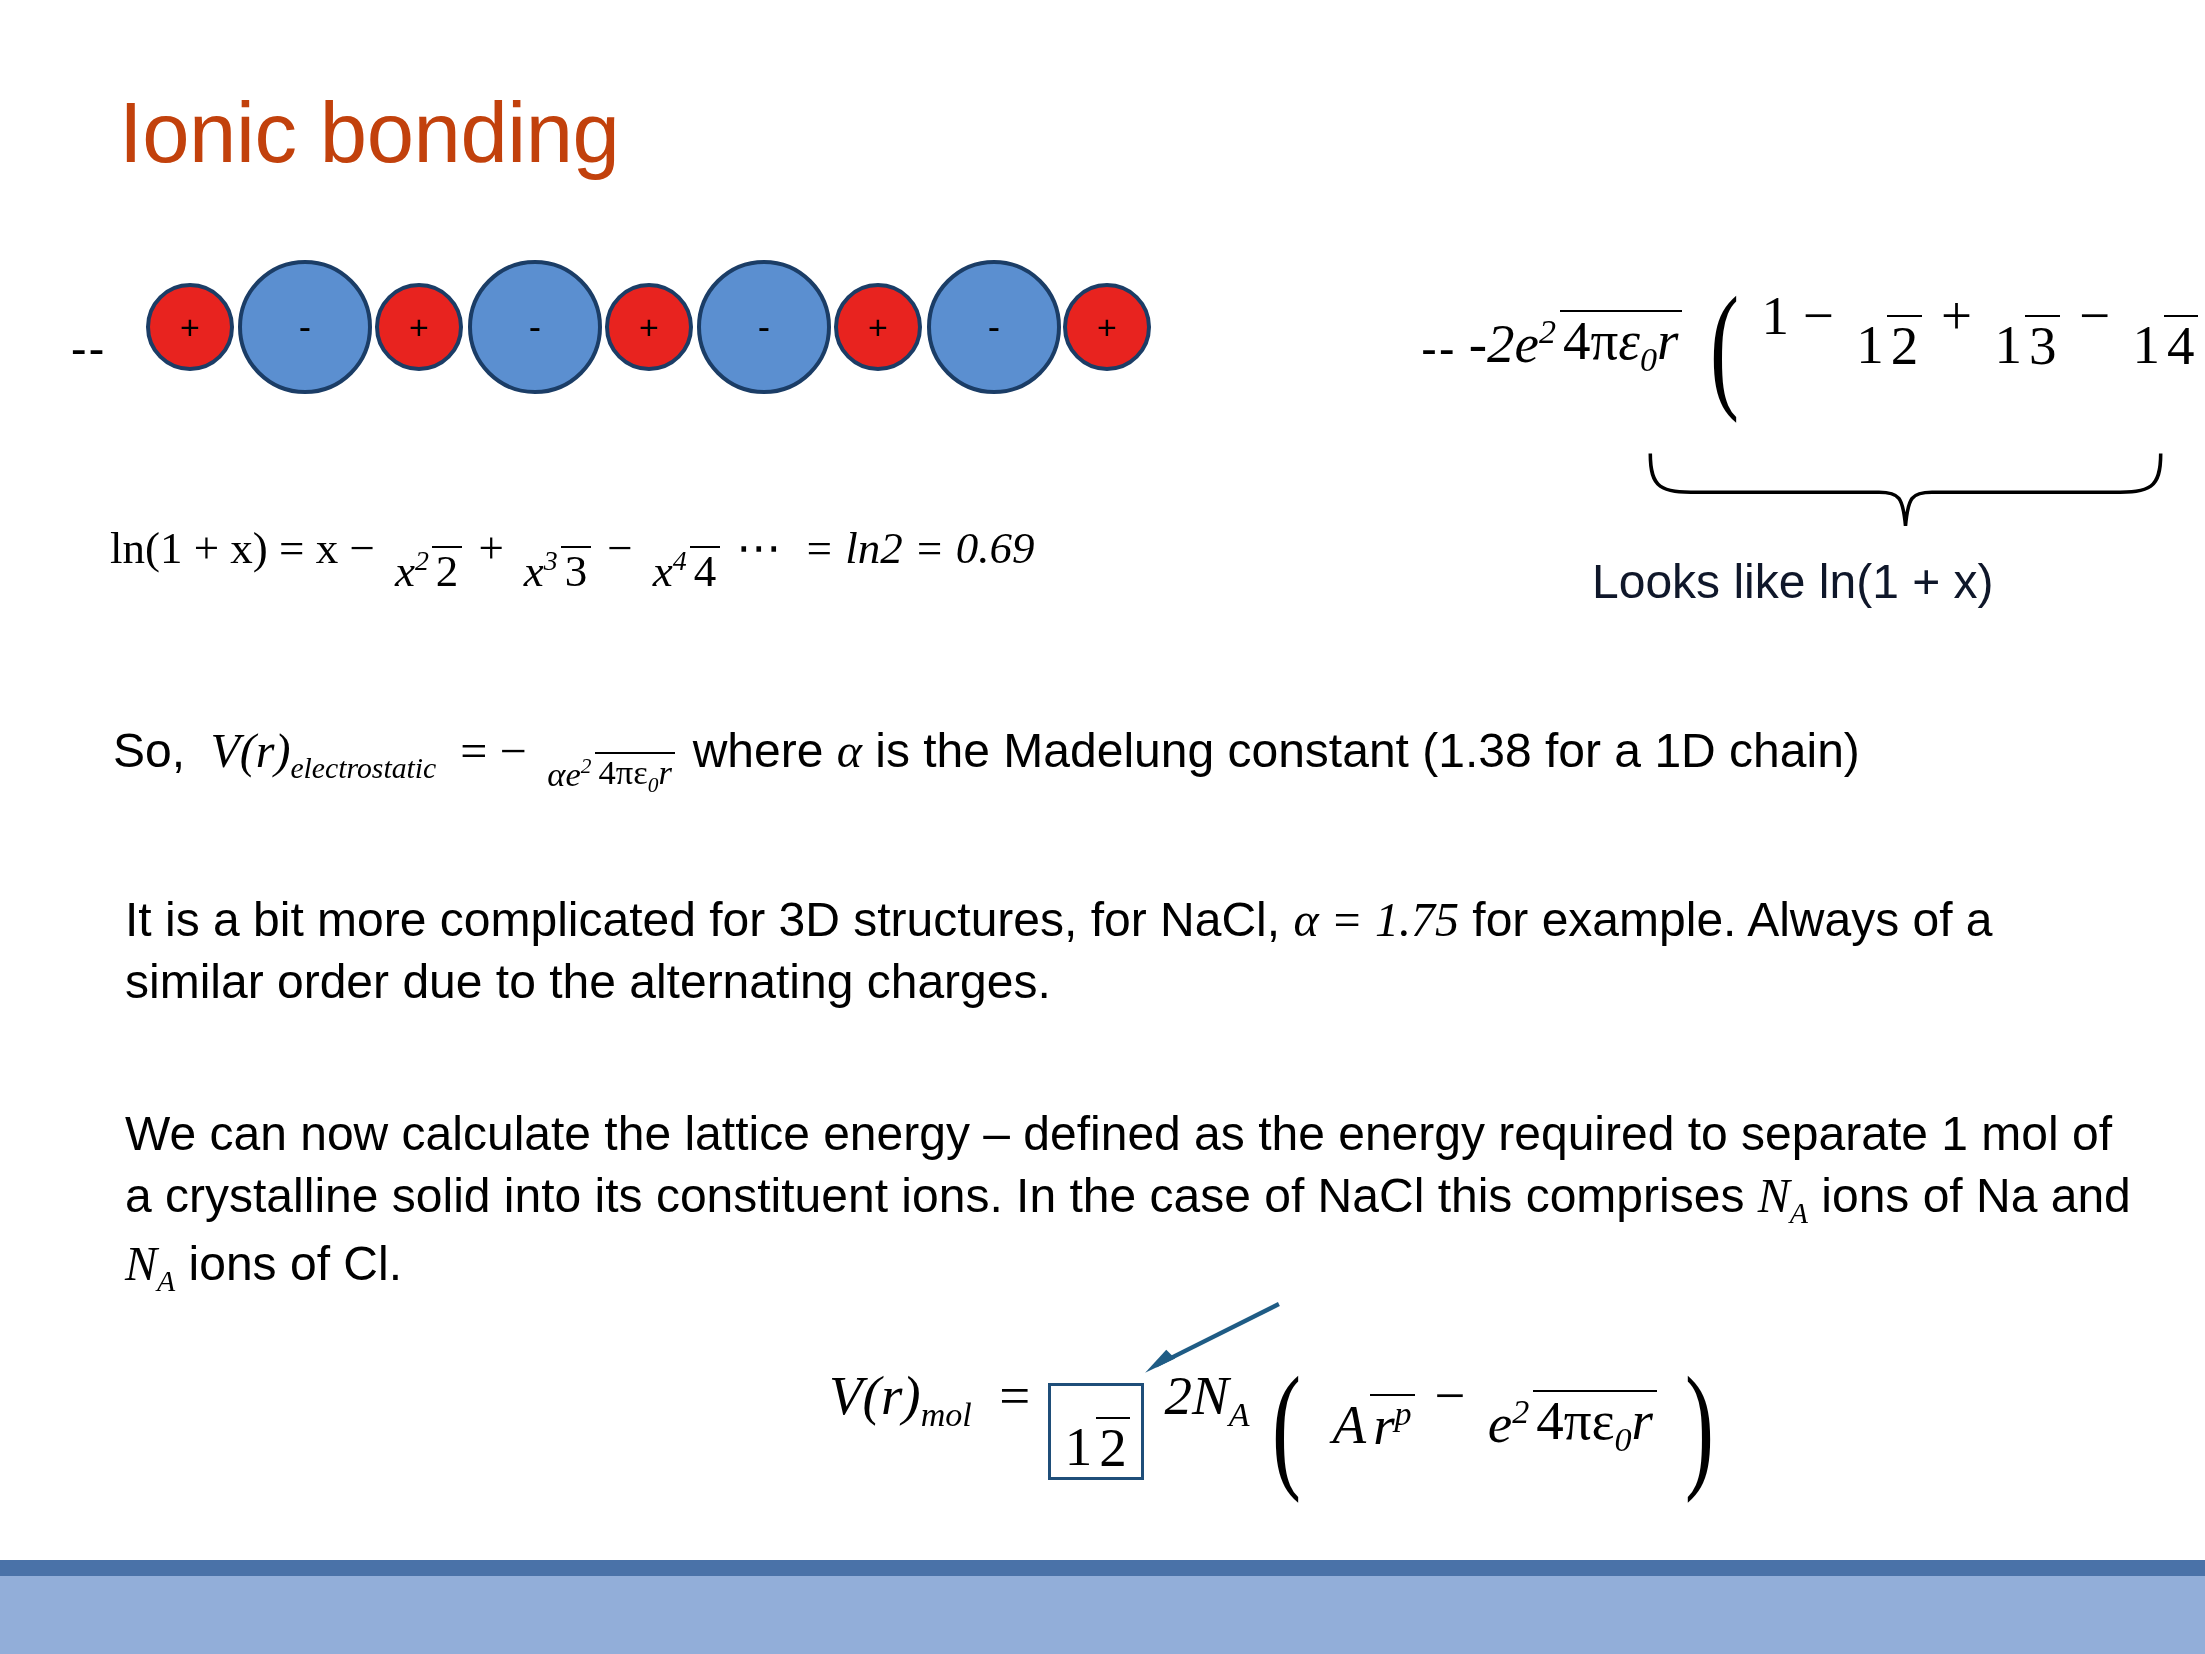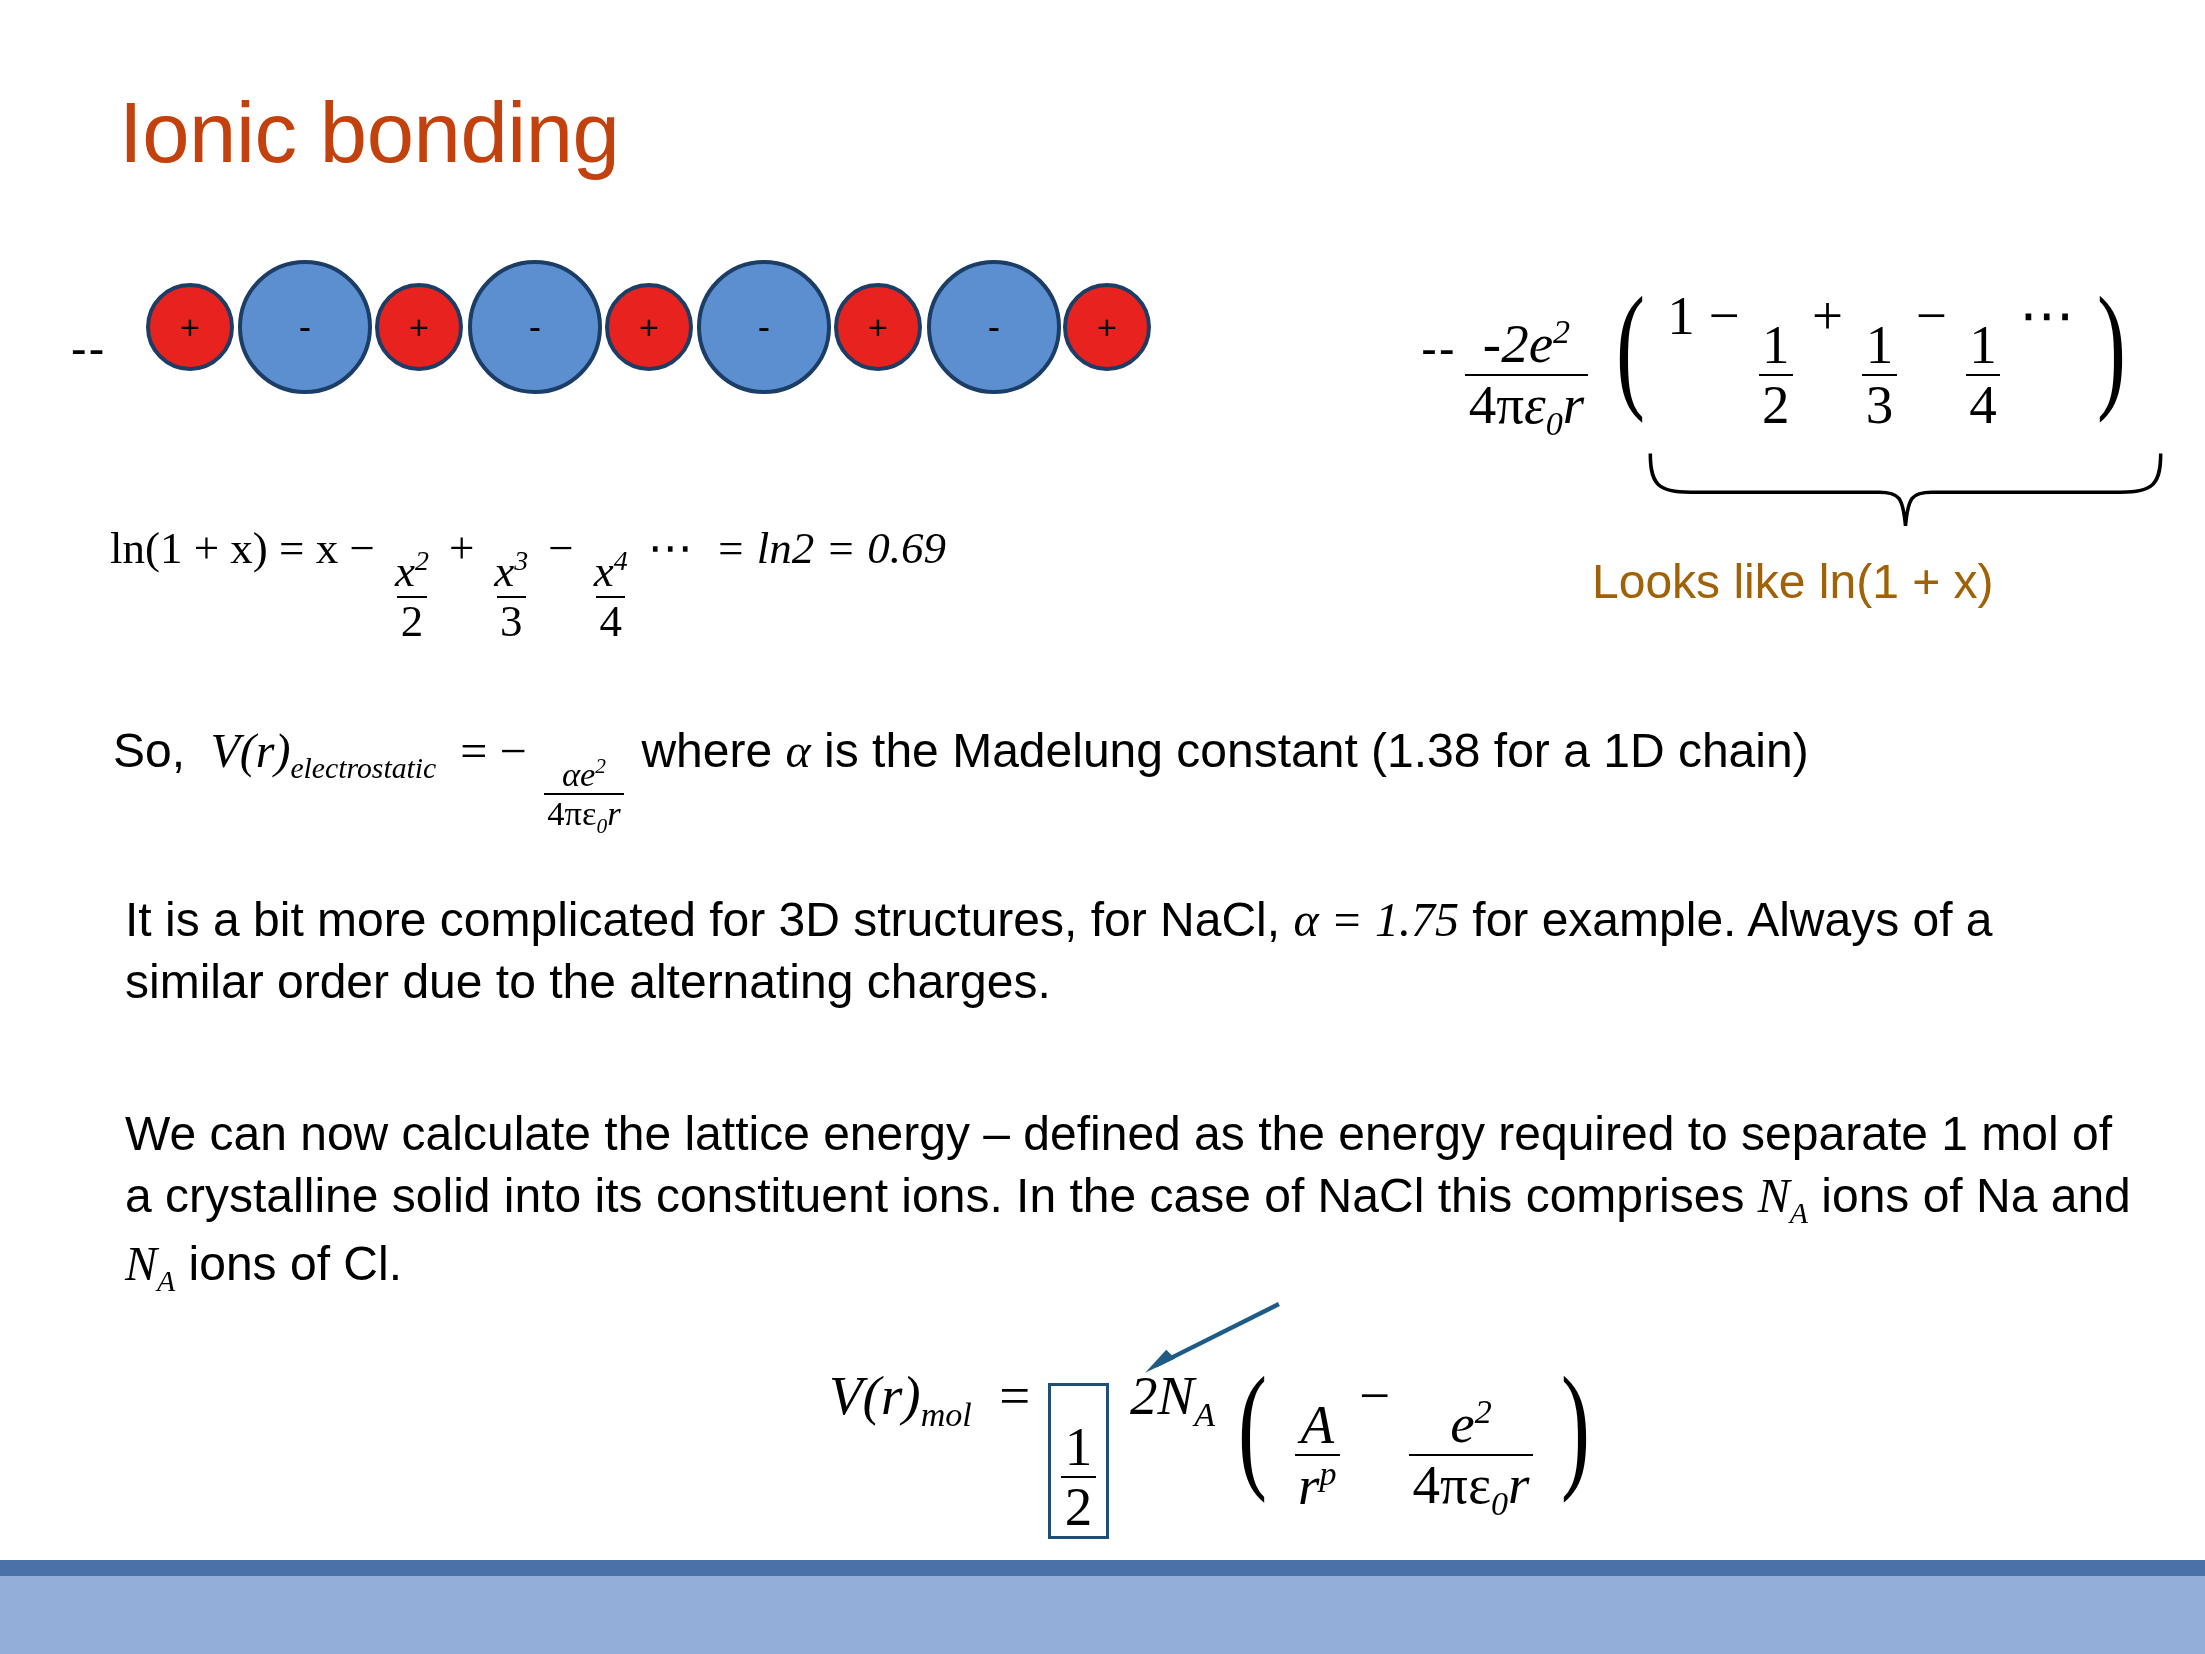--- a/index.html
+++ b/index.html
@@ -75,21 +75,21 @@
   .dash-right { left: 1359px; }
 
   
   .math {
     font-family: "Liberation Serif", serif;
     color: #000000;
   }
   .mi { font-style: italic; }
   .frac {
     display: inline-flex;
-    flex-direction: column;
+    flex-direction: row;
     align-items: center;
     vertical-align: -0.52em;
     margin: 0 5.3px;
     line-height: 1.06;
   }
   .frac > .num { padding: 0 3.5px; }
   .frac > .den { padding: 0 3.5px; border-top: 2.2px solid #000; }
   .frac.small { font-size: 0.72em; vertical-align: -0.55em; }
   .paren {
     display: inline-block;
@@ -115,21 +115,21 @@
     top: 450px;
     width: 521px;
     height: 81px;
   }
   #looks-like-ln {
     position: absolute;
     left: 1592px;
     top: 554px;
     font-size: 48px;
     font-family: "Liberation Sans", sans-serif;
-    color: #a16207;
+    color: #0f172a;
     white-space: nowrap;
   }
   
   #ln-series {
     position: absolute;
     left: 110px;
     top: 521px;
     font-size: 45px;
     white-space: nowrap;
   }

